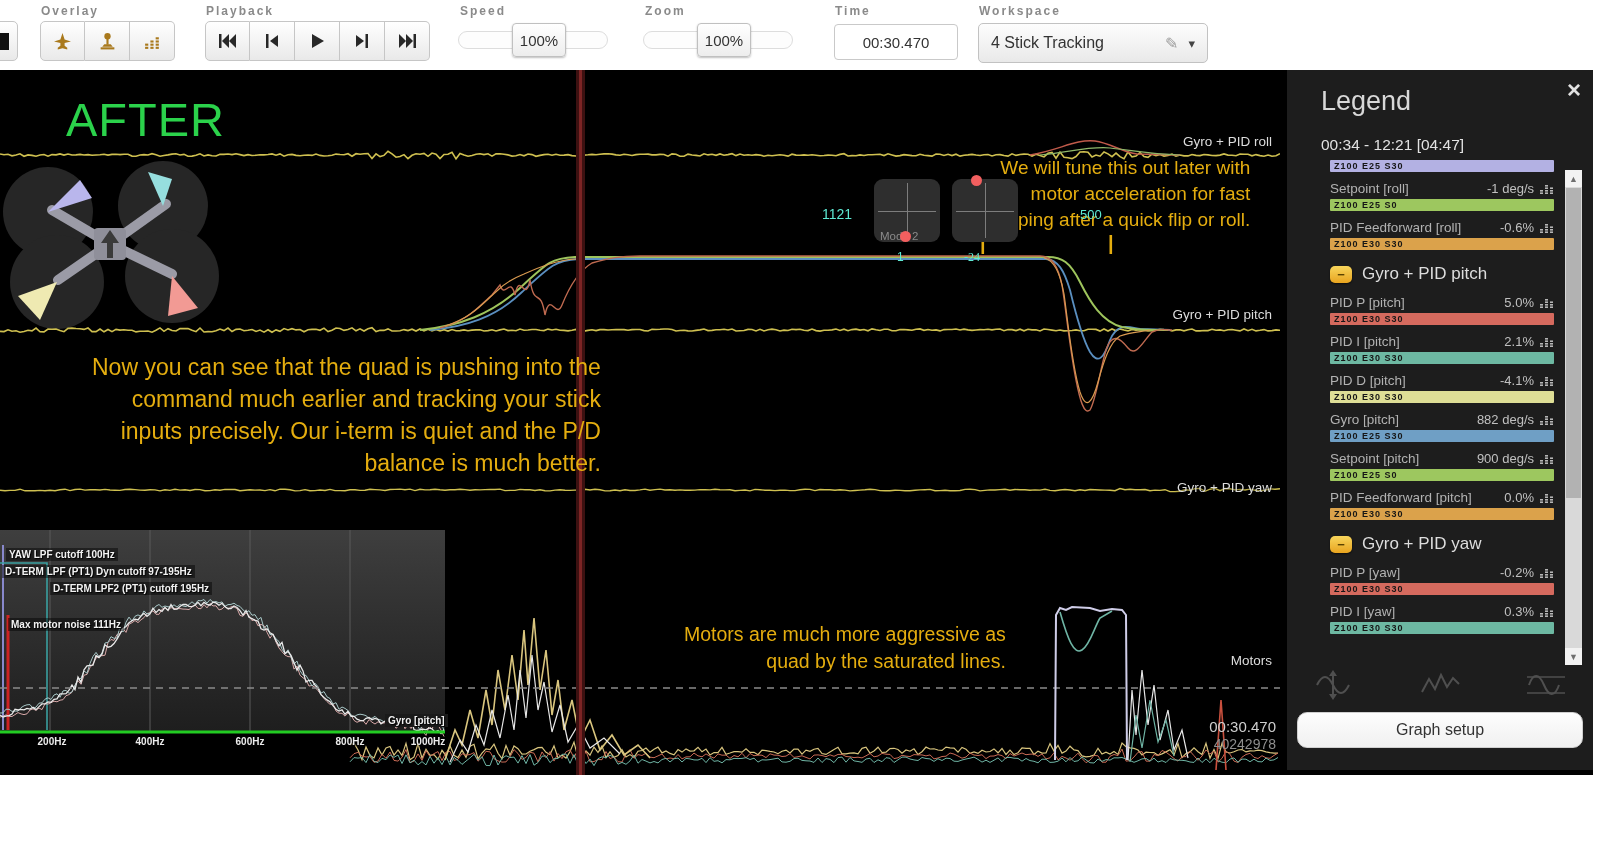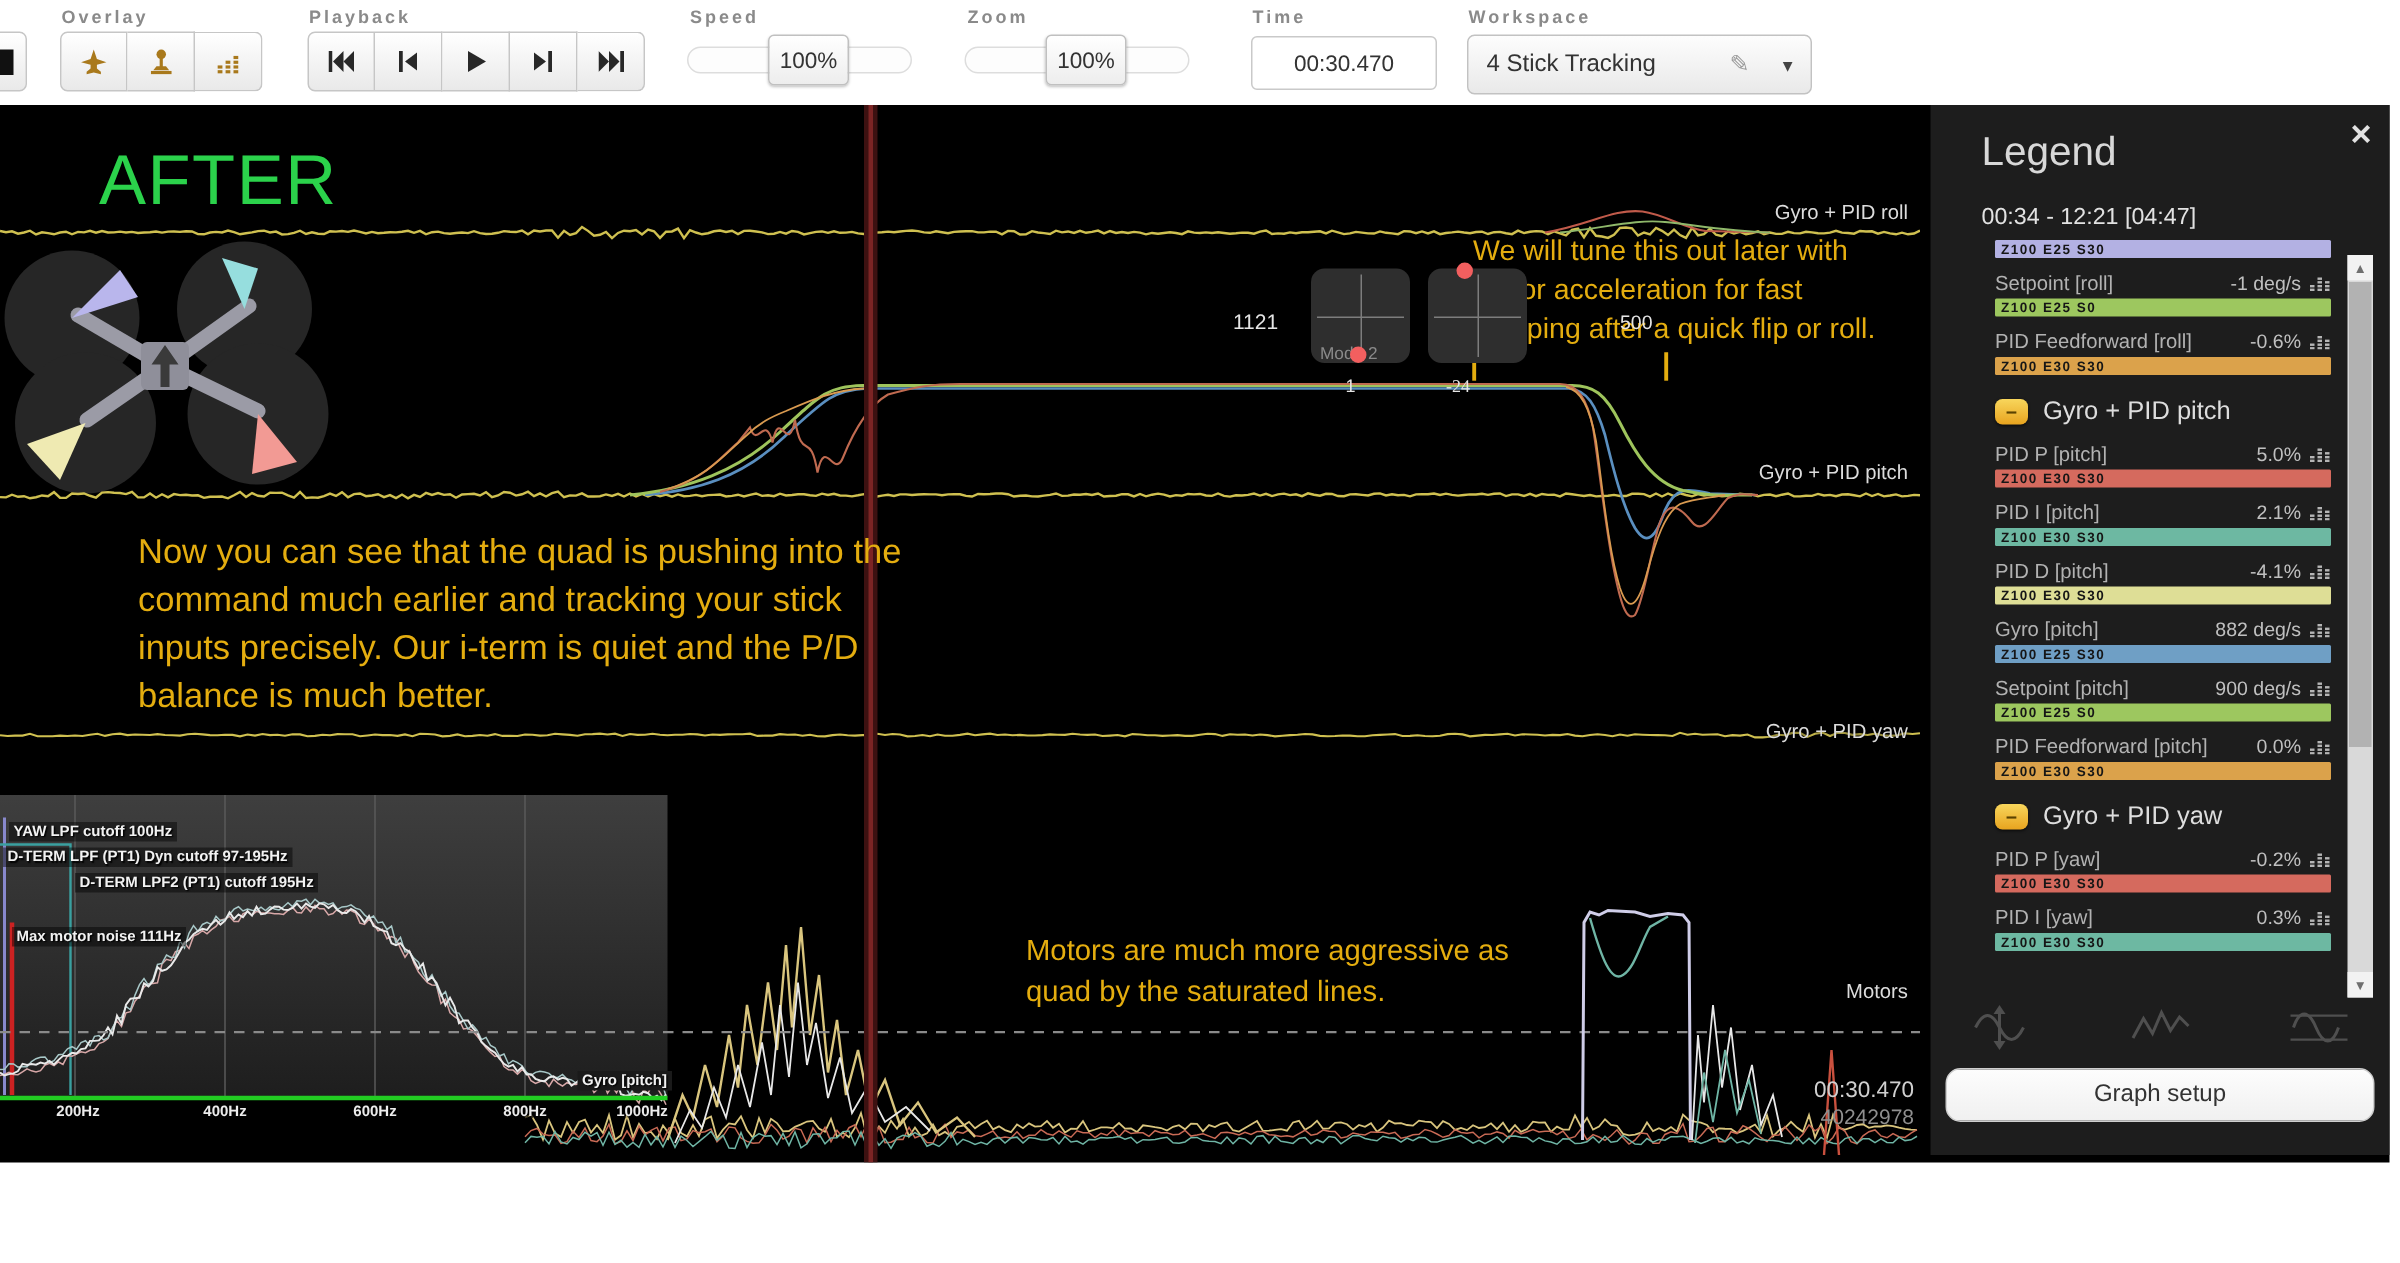--- a/index.html
+++ b/index.html
@@ -11,39 +11,39 @@
   .tbtn{width:45px;height:40px;background:linear-gradient(#ffffff,#e9e9e9);border:1px solid #c6c6c6;border-left:none;
         display:flex;align-items:center;justify-content:center;box-sizing:border-box;}
   .tbtn:first-child{border-left:1px solid #c6c6c6;border-radius:5px 0 0 5px;}
   .tbtn:last-child{border-radius:0 5px 5px 0;}
   .tbtn.single{border-radius:5px;border-left:1px solid #c6c6c6;}
   .slider{position:absolute;top:31px;width:150px;height:18px;border:1px solid #ddd;border-radius:9px;background:#fdfdfd;box-sizing:border-box;}
   .bubble{position:absolute;top:23px;width:52px;height:32px;background:linear-gradient(#fff,#ededed);border:1px solid #c0c0c0;border-radius:4px;
           box-shadow:0 1px 2px rgba(0,0,0,.25);display:flex;align-items:center;justify-content:center;font-size:15px;color:#333;}
   .tinput{position:absolute;top:24px;height:36px;border:1px solid #c9c9c9;border-radius:4px;background:#fff;display:flex;align-items:center;justify-content:center;font-size:15px;color:#333;box-sizing:border-box;}
   .wsbtn{position:absolute;top:23px;height:40px;background:linear-gradient(#fdfdfd,#e9e9e9);border:1px solid #c2c2c2;border-radius:5px;
-         display:flex;align-items:center;font-size:16px;color:#333;box-sizing:border-box;padding:0 12px;gap:12px;}
+         display:flex;align-items:center;font-size:16px;color:#333;box-sizing:border-box;padding:0 12px;}
   .wsbtn .pencil{margin-left:auto;color:#9a9a9a;font-size:16px;}
   .wsbtn .caret{margin-left:10px;color:#444;font-size:13px;}
   
   #chartwrap{position:absolute;left:0;top:70px;width:1593px;height:705px;background:#000;}
   #chart{position:absolute;left:0;top:0;width:1280px;height:705px;}
-  .ctext{position:absolute;white-space:nowrap;}
+  .ctext{position:absolute;white-space:nowrap;text-align:right;}
   #after{left:66px;top:22px;font-size:47px;letter-spacing:1px;}
   .gold{color:#e4ad0f;}
   .ann1{left:982px;top:85px;font-size:19px;line-height:26px;}
   .ann2{left:92px;top:281px;font-size:23px;line-height:32px;}
   .ann3{left:684px;top:551px;font-size:19.5px;line-height:27px;}
   .pipe{position:absolute;top:162px;font-size:20px;font-weight:bold;}
   .glabel{position:absolute;left:1020px;width:252px;text-align:right;font-size:13.5px;color:#dcdcdc;text-shadow:0 0 4px #000;}
   .stickbox{position:absolute;width:66px;height:63px;background:#2e2e2e;border-radius:9px;}
   .stickbox:before{content:"";position:absolute;left:50%;top:4px;bottom:4px;width:1px;background:#7d7d7d;}
   .stickbox:after{content:"";position:absolute;top:50%;left:4px;right:4px;height:1px;background:#7d7d7d;}
   .stickdot{position:absolute;width:11px;height:11px;border-radius:50%;background:#f25f5f;z-index:3;}
-  .stickval{position:absolute;color:#e5e5e5;font-size:14px;}
+  .stickval{position:absolute;color:#5eead4;font-size:14px;}
   .specl{position:absolute;font-size:10px;font-weight:bold;color:#f2f2f2;background:rgba(0,0,0,.45);padding:1px 3px;text-shadow:1px 1px 1px #000;}
   .axisl{position:absolute;top:666px;transform:translateX(-50%);font-size:10px;font-weight:bold;color:#ececec;text-shadow:1px 1px 1px #000;}
   #timero{position:absolute;left:1140px;top:648px;width:136px;text-align:right;font-size:15px;color:#cfcfcf;}
   #framero{position:absolute;left:1140px;top:666px;width:136px;text-align:right;font-size:14px;color:#8f8f8f;}
   
   #legend{position:absolute;left:1287px;top:0px;width:306px;height:700px;background:#1d1d1d;}
   #legend-title{position:absolute;left:34px;top:16px;font-size:27px;font-weight:300;color:#d8d8d8;}
   #legend-close{position:absolute;right:12px;top:6px;font-size:24px;font-weight:bold;color:#e2e2e2;cursor:pointer;}
   #legend-range{position:absolute;left:34px;top:66px;font-size:15.5px;color:#e2e2e2;}
   #legend-list{position:absolute;left:43px;top:90px;width:224px;}

